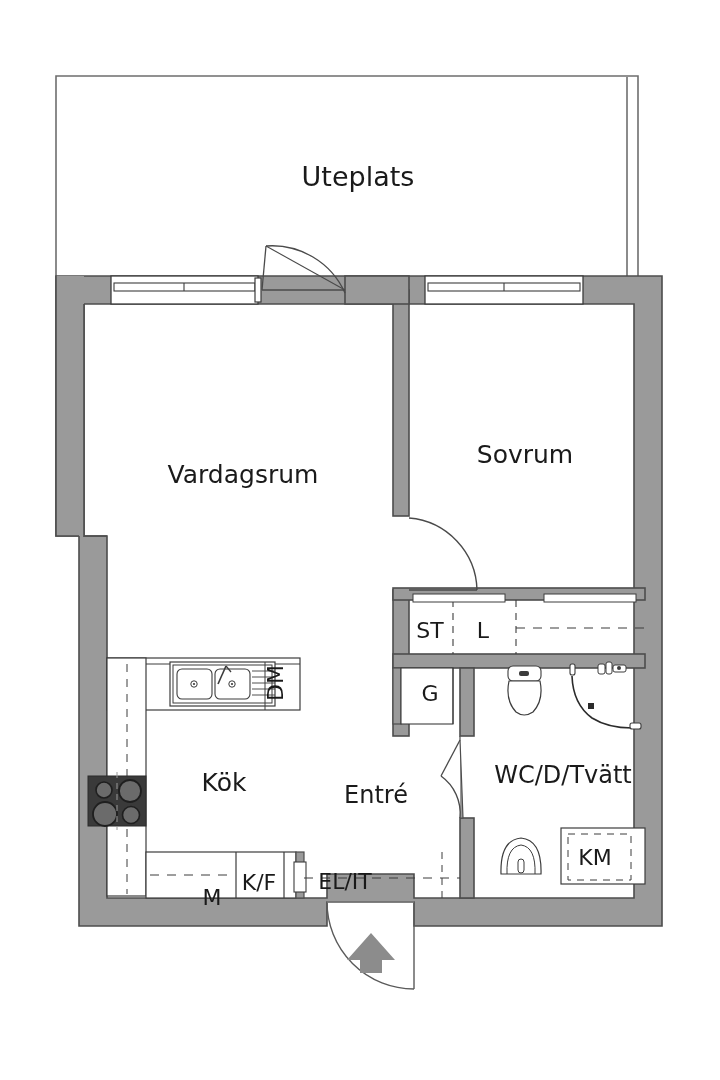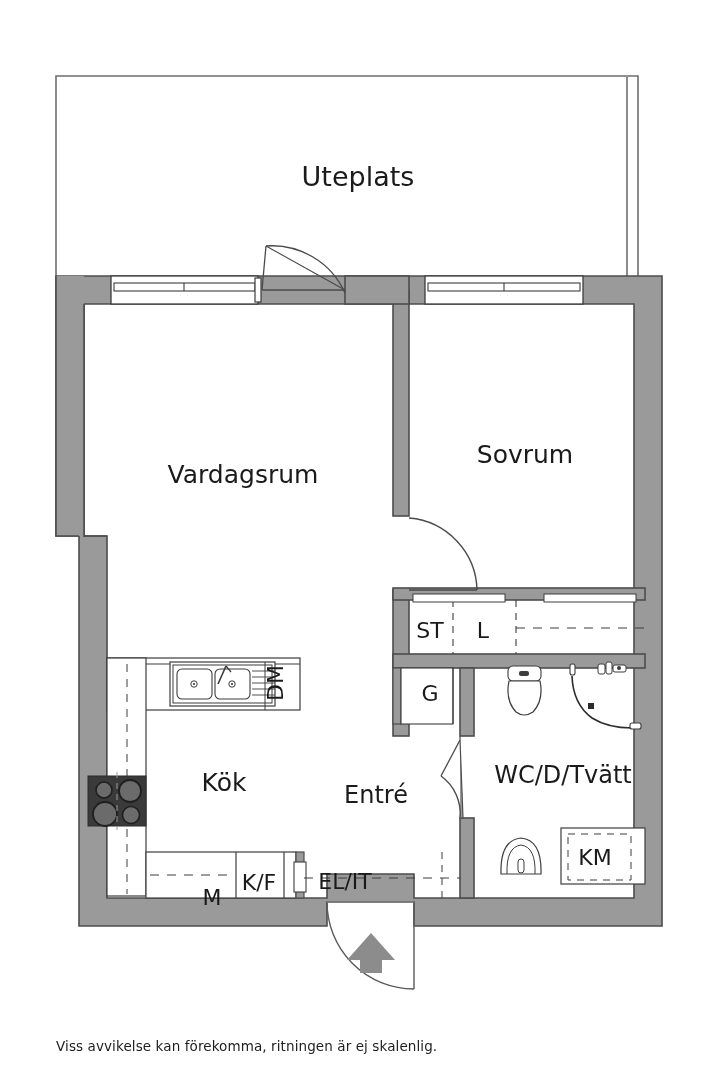--- a/index.html
+++ b/index.html
@@ -262,15 +262,14 @@
     <text class="room-label lbl-sm" x="430" y="667">G</text>
     <text class="room-label lbl-sm" x="277" y="655" transform="rotate(-90 277 655)">DM</text>
     <text class="room-label lbl-sm" x="212" y="871">M</text>
     <text class="room-label lbl-sm" x="259" y="856">K/F</text>
     <text class="room-label lbl-sm" x="345" y="855">EL/IT</text>
     <text class="room-label lbl-sm" x="595" y="831">KM</text>
   </g>
 
 </svg>
 
-<div class="footer-note">Viss avvikelse kan förekomma, ritningen är ej skalenlig.</div>
 
 </div>
 
 </body></html>

